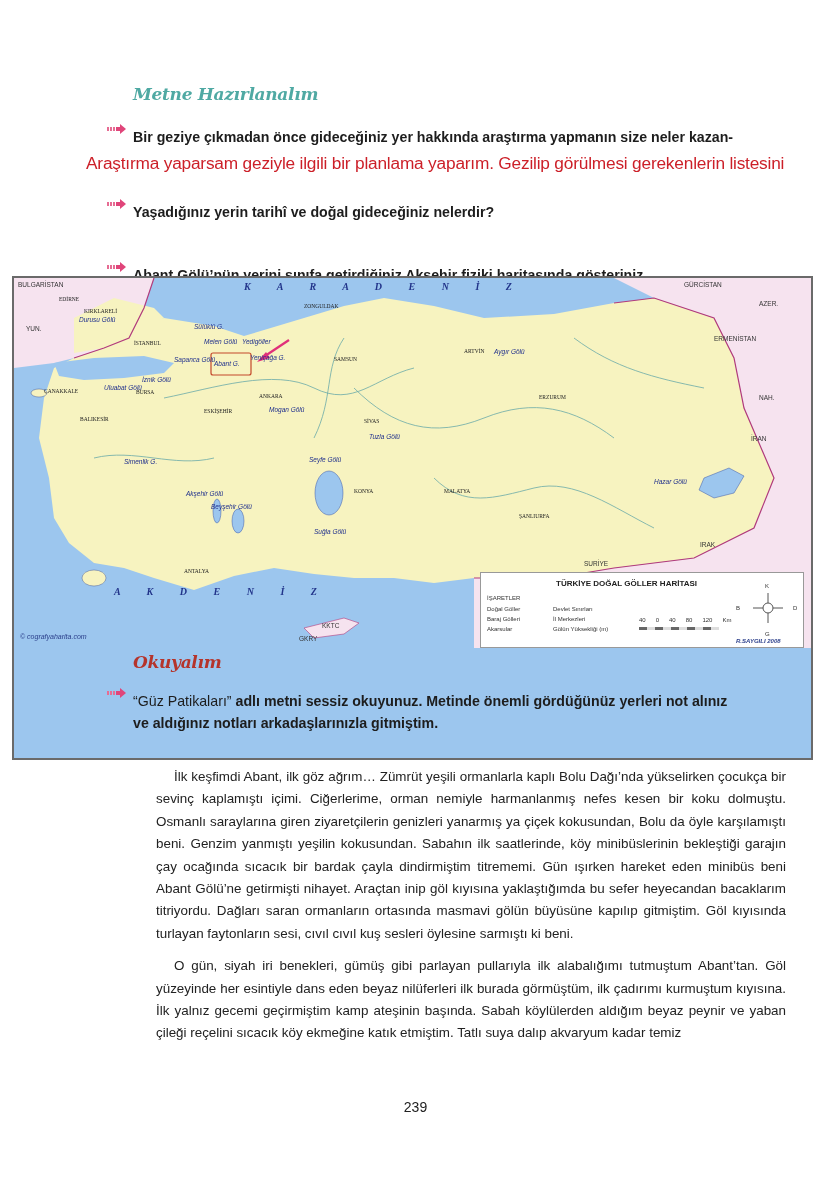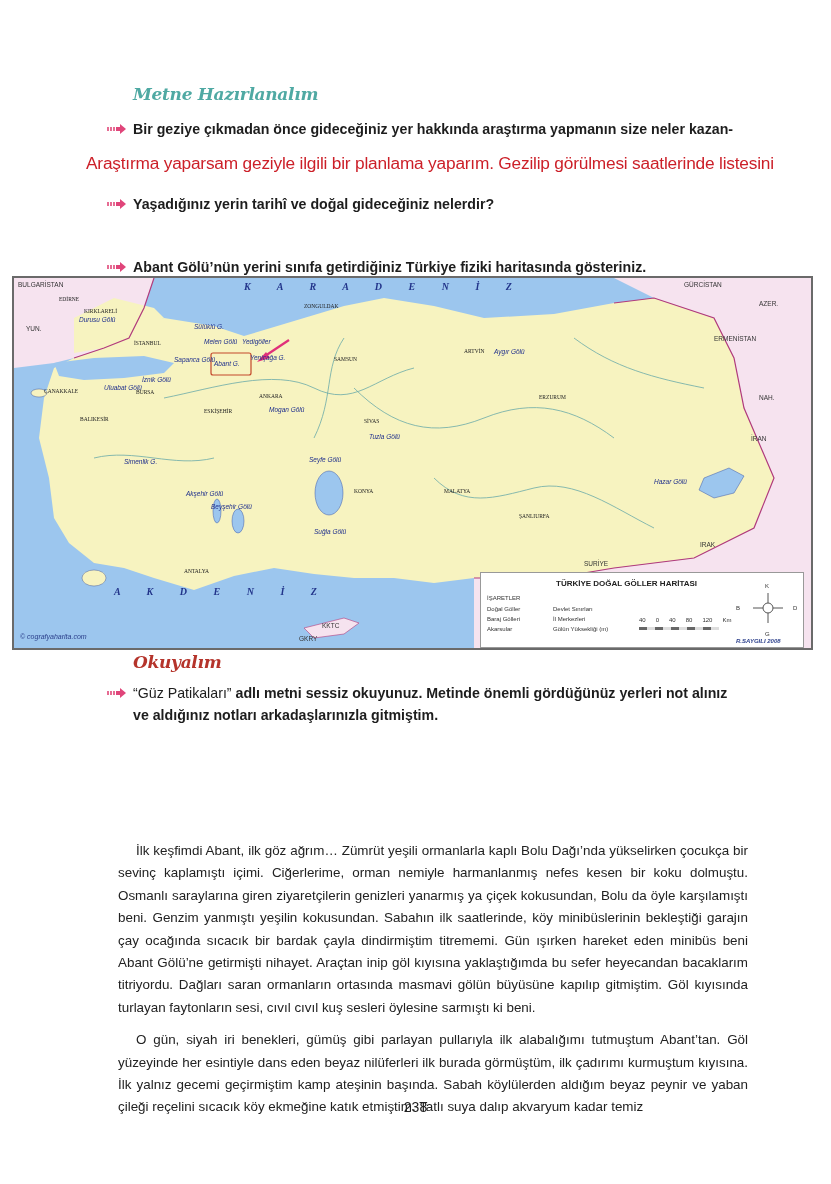--- a/index.html
+++ b/index.html
@@ -1,24 +1,24 @@
 <!DOCTYPE html>
 <html><head>
 <meta charset="utf-8">
 <style>
   html,body{margin:0;padding:0;background:#fff;}
   body{width:831px;height:1184px;position:relative;overflow:hidden;font-family:"Liberation Sans",sans-serif;color:#1a1a1a;}
   .abs{position:absolute;}
   .section-title{font-family:"DejaVu Serif",serif;font-style:italic;font-weight:bold;font-size:17px;letter-spacing:-0.3px;}
   .sec1{left:133px;top:84px;color:#4fa9a3;}
   .sec2{left:133px;top:652px;color:#b5342b;}
-  .q{font-weight:bold;font-size:14.2px;line-height:22px;color:#1d1d1d;}
+  .q{font-weight:bold;font-size:14.2px;line-height:22px;color:#1d1d1d;margin-top:8px;}
   .arrow{position:absolute;width:20px;height:10px;}
   .ans{font-family:"Liberation Sans",sans-serif;font-size:17.3px;line-height:25px;color:#cc1f28;letter-spacing:-0.2px;}
-  .map{left:12px;top:276px;width:801px;height:374px;border:2px solid #6a6a6a;box-sizing:border-box;overflow:hidden;background:#9cc6ee;}
+  .map{left:12px;top:276px;width:801px;height:484px;border:2px solid #6a6a6a;box-sizing:border-box;overflow:hidden;background:#9cc6ee;}
   .map svg{position:absolute;left:0;top:0;}
   .ml{position:absolute;font-size:6.5px;color:#1f2f8c;font-style:italic;white-space:nowrap;}
   .mc{position:absolute;font-size:5.5px;color:#222;font-family:"Liberation Serif",serif;white-space:nowrap;}
   .sea{position:absolute;font-family:"Liberation Serif",serif;font-style:italic;font-weight:bold;font-size:10px;letter-spacing:12px;color:#22348a;white-space:nowrap;}
   .country{position:absolute;font-size:6.5px;color:#333;white-space:nowrap;}
   .legend{position:absolute;left:466px;top:294px;width:322px;height:74px;background:#fff;border:1px solid #999;font-size:6px;color:#333;}
   .body-text{left:118px;width:630px;font-size:13.4px;line-height:22.4px;color:#222;text-align:justify;}
   .body-text p{margin:0;text-indent:18px;}
   .body-text p+p{margin-top:10px;}
   .pagenum{left:0;width:831px;top:1099px;text-align:center;font-size:14px;color:#222;}
@@ -32,42 +32,42 @@
   <rect x="0" y="3" width="2" height="4" fill="#e66c93"></rect>
     <rect x="3" y="3" width="2" height="4" fill="#e66c93"></rect>
     <rect x="6" y="3" width="2" height="4" fill="#e66c93"></rect>
   <rect x="9" y="3" width="4" height="4" fill="#e0457a"></rect>
     <polygon points="13,0 19,5 13,10" fill="#e0457a"></polygon>
 </svg>
 <div class="abs q" style="left:133px;top:118px;">
   <div>Bir geziye çıkmadan önce gideceğiniz yer hakkında araştırma yapmanın size neler kazan-</div>
 </div>
 <div class="abs ans" style="left:86px;top:151px;">
-  <div>Araştırma yaparsam geziyle ilgili bir planlama yaparım. Gezilip görülmesi saatlerinde listesini</div>
+  <div>Araştırma yaparsam geziyle ilgili bir planlama yaparım. Gezilip görülmesi gerekenlerin listesini</div>
 </div>
 
 <svg class="arrow" style="left:107px;top:199px;" viewBox="0 0 20 10">
   <rect x="0" y="3" width="2" height="4" fill="#e66c93"></rect>
     <rect x="3" y="3" width="2" height="4" fill="#e66c93"></rect>
     <rect x="6" y="3" width="2" height="4" fill="#e66c93"></rect>
   <rect x="9" y="3" width="4" height="4" fill="#e0457a"></rect>
     <polygon points="13,0 19,5 13,10" fill="#e0457a"></polygon>
 </svg>
 <div class="abs q" style="left:133px;top:193px;">Yaşadığınız yerin tarihî ve doğal gideceğiniz nelerdir?</div>
 <div class="abs ans" style="left:86px;top:209px;">
 </div>
 
 <svg class="arrow" style="left:107px;top:262px;" viewBox="0 0 20 10">
   <rect x="0" y="3" width="2" height="4" fill="#e66c93"></rect>
     <rect x="3" y="3" width="2" height="4" fill="#e66c93"></rect>
     <rect x="6" y="3" width="2" height="4" fill="#e66c93"></rect>
   <rect x="9" y="3" width="4" height="4" fill="#e0457a"></rect>
     <polygon points="13,0 19,5 13,10" fill="#e0457a"></polygon>
 </svg>
-<div class="abs q" style="left:133px;top:256px;">Abant Gölü’nün yerini sınıfa getirdiğiniz Türkiye fiziki haritasında gösteriniz.</div>
+<div class="abs q" style="left:133px;top:256px;">Abant Gölü’nün yerini sınıfa getirdiğiniz Akşehir fiziki haritasında gösteriniz.</div>
 
 <div class="abs map">
   <svg width="797" height="370" viewBox="0 0 797 370">
 
     <path d="M0,0 L140,0 L130,30 L115,60 L90,70 L60,80 L40,85 L0,90 Z" fill="#f6e3ef"></path>
     <path d="M600,0 L797,0 L797,370 L460,370 L460,300 L540,300 L600,290 L680,280 L740,250 L760,200 L730,130 L720,80 L700,40 L640,20 Z" fill="#f6e3ef"></path>
 
     <path d="M100,50 L150,40 L200,48 L230,58 L290,40 L330,28 L370,20 L420,28 L470,40 L540,36 L600,25 L640,20 L700,40 L720,80 L730,130 L760,200 L740,250 L680,280 L600,290 L540,300 L460,300 L420,305 L380,300 L340,300 L300,296 L260,290 L220,298 L180,312 L140,300 L110,290 L80,285 L55,265 L40,240 L35,200 L25,160 L30,120 L40,90 L60,80 L90,70 Z" fill="#f7f3c0"></path>
 
     <path d="M60,40 L100,20 L140,30 L150,40 L120,55 L90,70 L60,75 Z" fill="#f7f3c0"></path>
@@ -194,18 +194,18 @@
     <rect x="3" y="3" width="2" height="4" fill="#e66c93"></rect>
     <rect x="6" y="3" width="2" height="4" fill="#e66c93"></rect>
   <rect x="9" y="3" width="4" height="4" fill="#e0457a"></rect>
     <polygon points="13,0 19,5 13,10" fill="#e0457a"></polygon>
 </svg>
 <div class="abs q" style="left:133px;top:682px;">
   <div><span style="font-weight:normal">“Güz Patikaları”</span><span> adlı metni sessiz okuyunuz. Metinde önemli gördüğünüz yerleri not alınız</span></div>
   <div>ve aldığınız notları arkadaşlarınızla gitmiştim.</div>
 </div>
 
-<div class="abs body-text" style="top:840px;">
+<div class="abs body-text" style="top:766px;margin-left:38px;">
   <p>İlk keşfimdi Abant, ilk göz ağrım… Zümrüt yeşili ormanlarla kaplı Bolu Dağı’nda yükselirken çocukça bir sevinç kaplamıştı içimi. Ciğerlerime, orman nemiyle harmanlanmış nefes kesen bir koku dolmuştu. Osmanlı saraylarına giren ziyaretçilerin genizleri yanarmış ya çiçek kokusundan, Bolu da öyle karşılamıştı beni. Genzim yanmıştı yeşilin kokusundan. Sabahın ilk saatlerinde, köy minibüslerinin bekleştiği garajın çay ocağında sıcacık bir bardak çayla dindirmiştim titrememi. Gün ışırken hareket eden minibüs beni Abant Gölü’ne getirmişti nihayet. Araçtan inip göl kıyısına yaklaştığımda bu sefer heyecandan bacaklarım titriyordu. Dağları saran ormanların ortasında masmavi gölün büyüsüne kapılıp gitmiştim. Göl kıyısında turlayan faytonların sesi, cıvıl cıvıl kuş sesleri öylesine sarmıştı ki beni.</p>
   <p>O gün, siyah iri benekleri, gümüş gibi parlayan pullarıyla ilk alabalığımı tutmuştum Abant’tan. Göl yüzeyinde her esintiyle dans eden beyaz nilüferleri ilk burada görmüştüm, ilk çadırımı kurmuştum kıyısına. İlk yalnız gecemi geçirmiştim kamp ateşinin başında. Sabah köylülerden aldığım beyaz peynir ve yaban çileği reçelini sıcacık köy ekmeğine katık etmiştim. Tatlı suya dalıp akvaryum kadar temiz</p>
 </div>
 
-<div class="abs pagenum">238</div>
+<div class="abs pagenum">239</div>
 
 </body></html>

